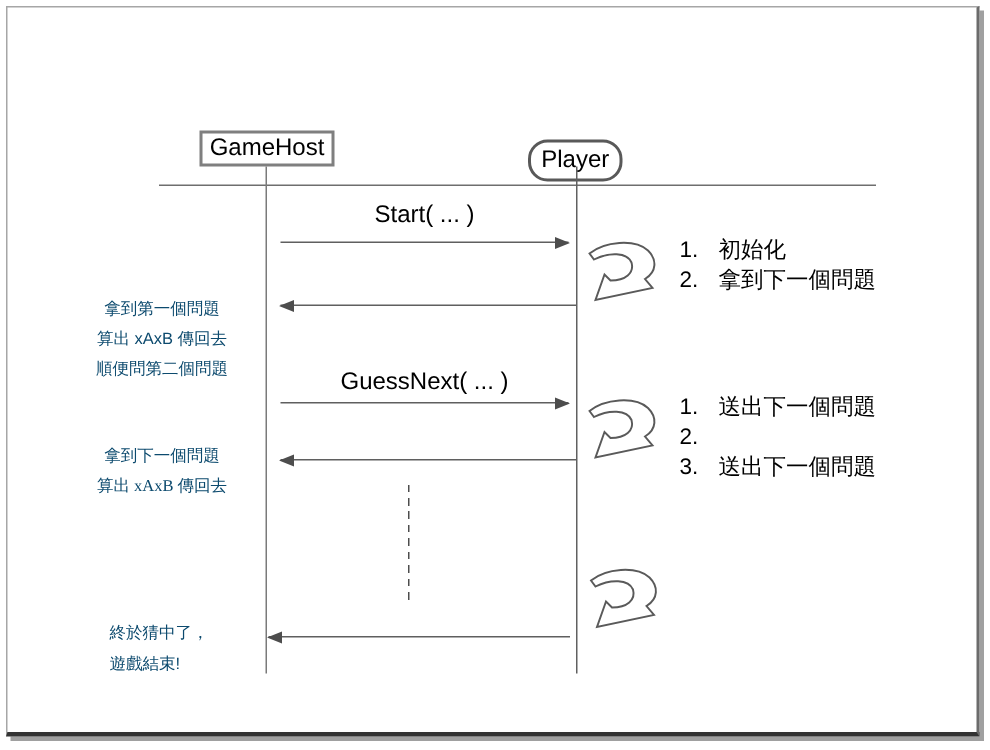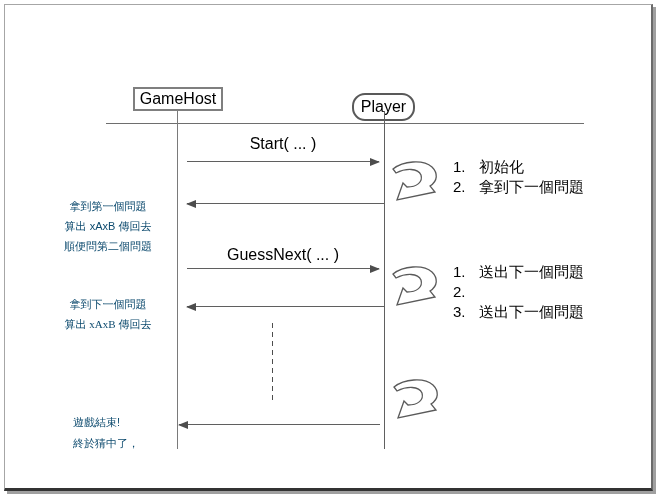--- a/index.html
+++ b/index.html
@@ -97,17 +97,17 @@
     <div>算出 xAxB 傳回去</div>
     <div>順便問第二個問題</div>
   </div>
 
   <div class="abs note-left" style="left:22px;top:289px;width:162px;font-family:Liberation Serif, serif;">
     <div>拿到下一個問題</div>
     <div>算出 xAxB 傳回去</div>
   </div>
 
   <div class="abs note-left align-l" style="left:68px;top:407px;">
+    <div>終於猜中了，</div>
     <div>遊戲結束!</div>
-    <div>終於猜中了，</div>
   </div>
 
 </div>
 
 </body></html>

